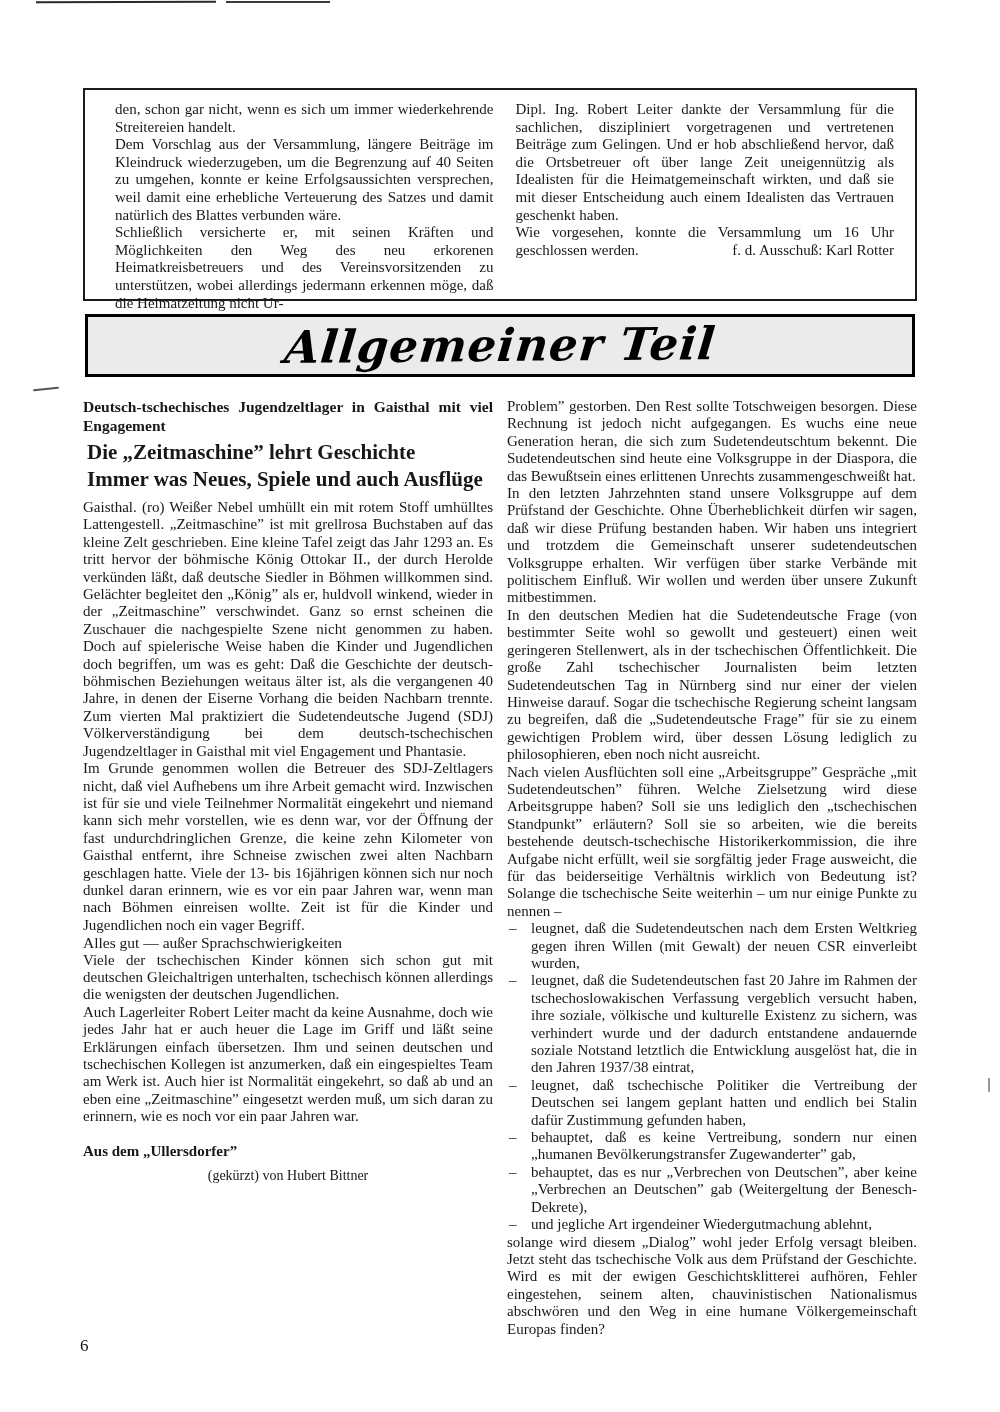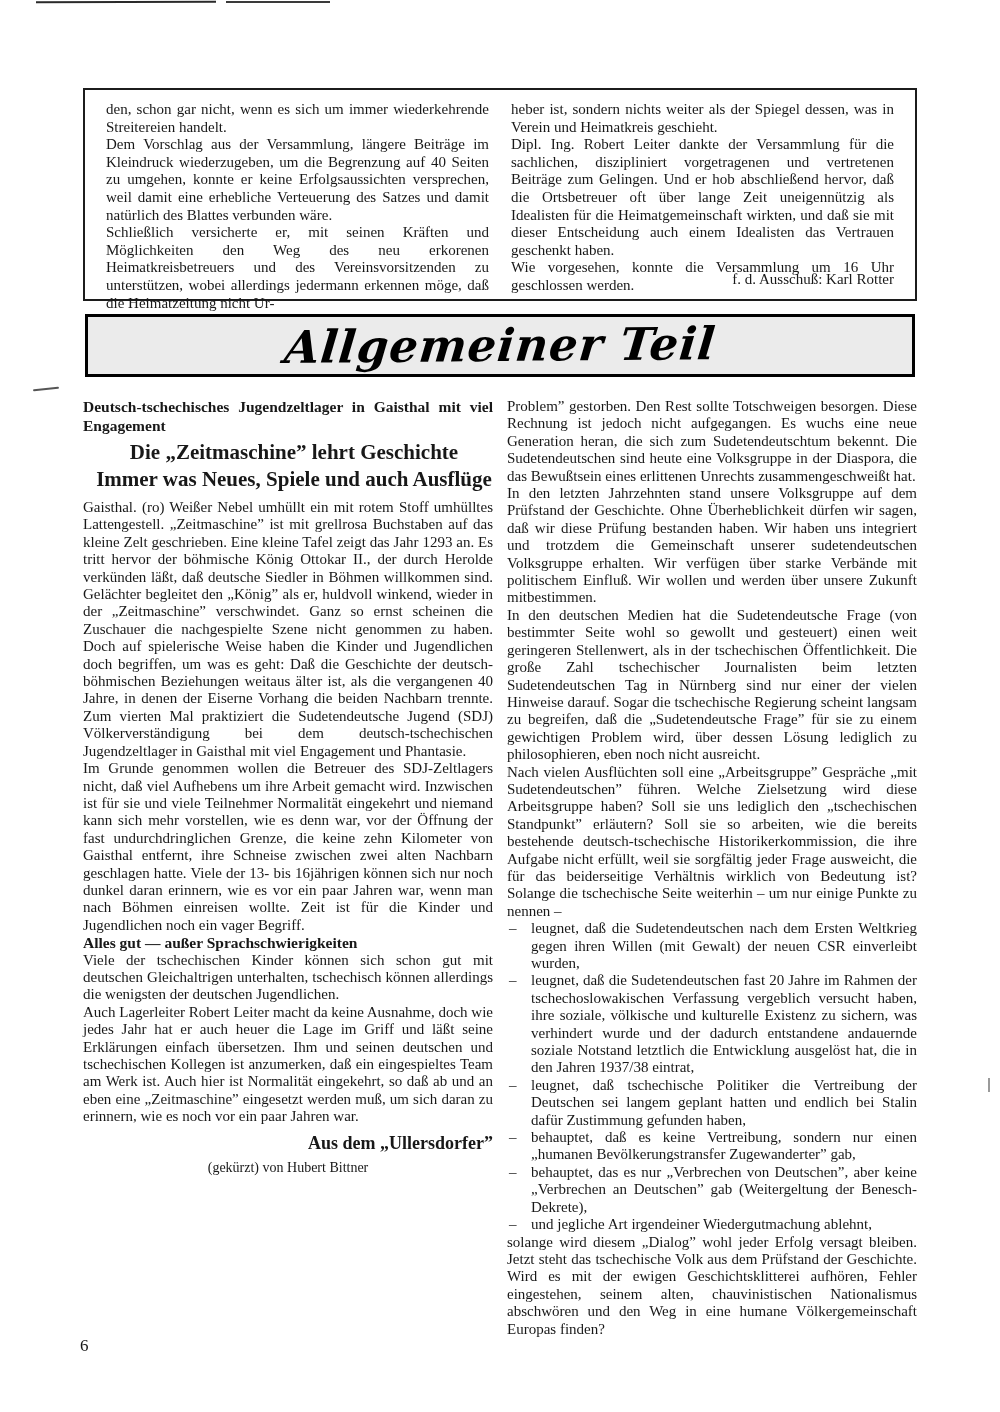--- a/index.html
+++ b/index.html
@@ -14,49 +14,49 @@
   
   .artifact-topline-a{position:absolute;left:36px;top:1px;width:180px;height:2px;background:#2a2a2a;transform:rotate(-0.2deg);}
   .artifact-topline-b{position:absolute;left:226px;top:1px;width:104px;height:2px;background:#3a3a3a;}
   .artifact-dash{position:absolute;left:33px;top:388px;width:26px;height:2px;background:#555;border-radius:2px;transform:rotate(-6deg);}
   .artifact-right-mark{position:absolute;left:988px;top:1078px;width:2px;height:14px;background:#9a9a9a;}
 
   
   .intro-box{
     position:absolute;left:83px;top:88px;width:834px;height:213px;
     border:2px solid #1c1c1c;box-sizing:border-box;
-    padding:11px 21px 0 21px;
+    padding:11px 21px 0 30px;
     display:flex;gap:22px;
   }
   .intro-col{width:385px;font-size:15px;line-height:17.6px;text-align:justify;}
   .intro-col p{margin:0;}
   .intro-closing{position:relative;}
-  .intro-sig{position:absolute;right:0;bottom:6px;}
+  .intro-sig{position:absolute;right:0;bottom:0;}
 
   
   .banner{
     position:absolute;left:85px;top:314px;width:830px;height:63px;
     background:#ebebeb;border:3px solid #000;box-sizing:border-box;
     display:flex;align-items:center;justify-content:center;
   }
   .banner-title{
     font-family:"DejaVu Serif",serif;font-style:italic;font-weight:bold;
     font-size:45px;letter-spacing:1px;transform:skewX(-6deg) rotate(-0.5deg);
     color:#000;
   }
 
   
   .col{position:absolute;top:398px;width:410px;font-size:15px;line-height:17.4px;text-align:justify;}
   .col-left{left:83px;}
   .col-right{left:507px;}
   .col p{margin:0;}
   .kicker{font-weight:bold;font-size:15.5px;line-height:18.5px;text-align:justify;margin:0 0 8px 0;}
-  .headline{font-weight:bold;font-size:21px;line-height:27px;text-align:center;margin:4px 0 6px 12px;}
-  .subhead{font-weight:bold;font-size:15.5px;margin:0;}
-  .headline2{font-weight:bold;font-size:18px;line-height:27px;text-align:right;margin:4px 0 2px 0;}
+  .headline{font-weight:bold;font-size:21px;line-height:27px;text-align:left;margin:4px 0 6px 4px;}
+  .subhead{font-weight:normal;font-size:15.5px;margin:0;}
+  .headline2{font-weight:bold;font-size:15px;line-height:27px;text-align:left;margin:12px 0 2px 0;}
   .byline{text-align:center;font-size:14px;margin:2px 0 2px 0;}
 
   .dash-list{margin:0;}
   .dash-item{position:relative;padding-left:24px;}
   .dash-item .dash{position:absolute;left:2px;top:0;}
 
   .page-number{position:absolute;left:80px;top:1336px;font-size:17px;}
 </style>
 </head>
 <body>
@@ -68,21 +68,20 @@
   <div class="artifact-dash"></div>
   <div class="artifact-right-mark"></div>
 
   <div class="intro-box">
     <div class="intro-col">
       <p>den, schon gar nicht, wenn es sich um immer wiederkehrende Streitereien handelt.</p>
       <p>Dem Vorschlag aus der Versammlung, längere Beiträge im Kleindruck wiederzugeben, um die Begrenzung auf 40 Seiten zu umgehen, konnte er keine Erfolgsaussichten versprechen, weil damit eine erhebliche Verteuerung des Satzes und damit natürlich des Blattes verbunden wäre.</p>
       <p>Schließlich versicherte er, mit seinen Kräften und Möglichkeiten den Weg des neu erkorenen Heimatkreisbetreuers und des Vereinsvorsitzenden zu unterstützen, wobei allerdings jedermann erkennen möge, daß die Heimatzeitung nicht Ur-</p>
     </div>
     <div class="intro-col">
-      <p>heber ist, sondern nichts weiter als der Spiegel dessen, was in Verein und Heimatkreis geschieht.</p>
       <p>Dipl. Ing. Robert Leiter dankte der Versammlung für die sachlichen, diszipliniert vorgetragenen und vertretenen Beiträge zum Gelingen. Und er hob abschließend hervor, daß die Ortsbetreuer oft über lange Zeit uneigennützig als Idealisten für die Heimatgemeinschaft wirkten, und daß sie mit dieser Entscheidung auch einem Idealisten das Vertrauen geschenkt haben.</p>
       <p class="intro-closing">
         <span>Wie vorgesehen, konnte die Versammlung um 16 Uhr geschlossen werden.</span>
         <span class="intro-sig">f. d. Ausschuß: Karl Rotter</span>
       </p>
     </div>
   </div>
 
   <div class="banner">
     <span class="banner-title">Allgemeiner Teil</span>

